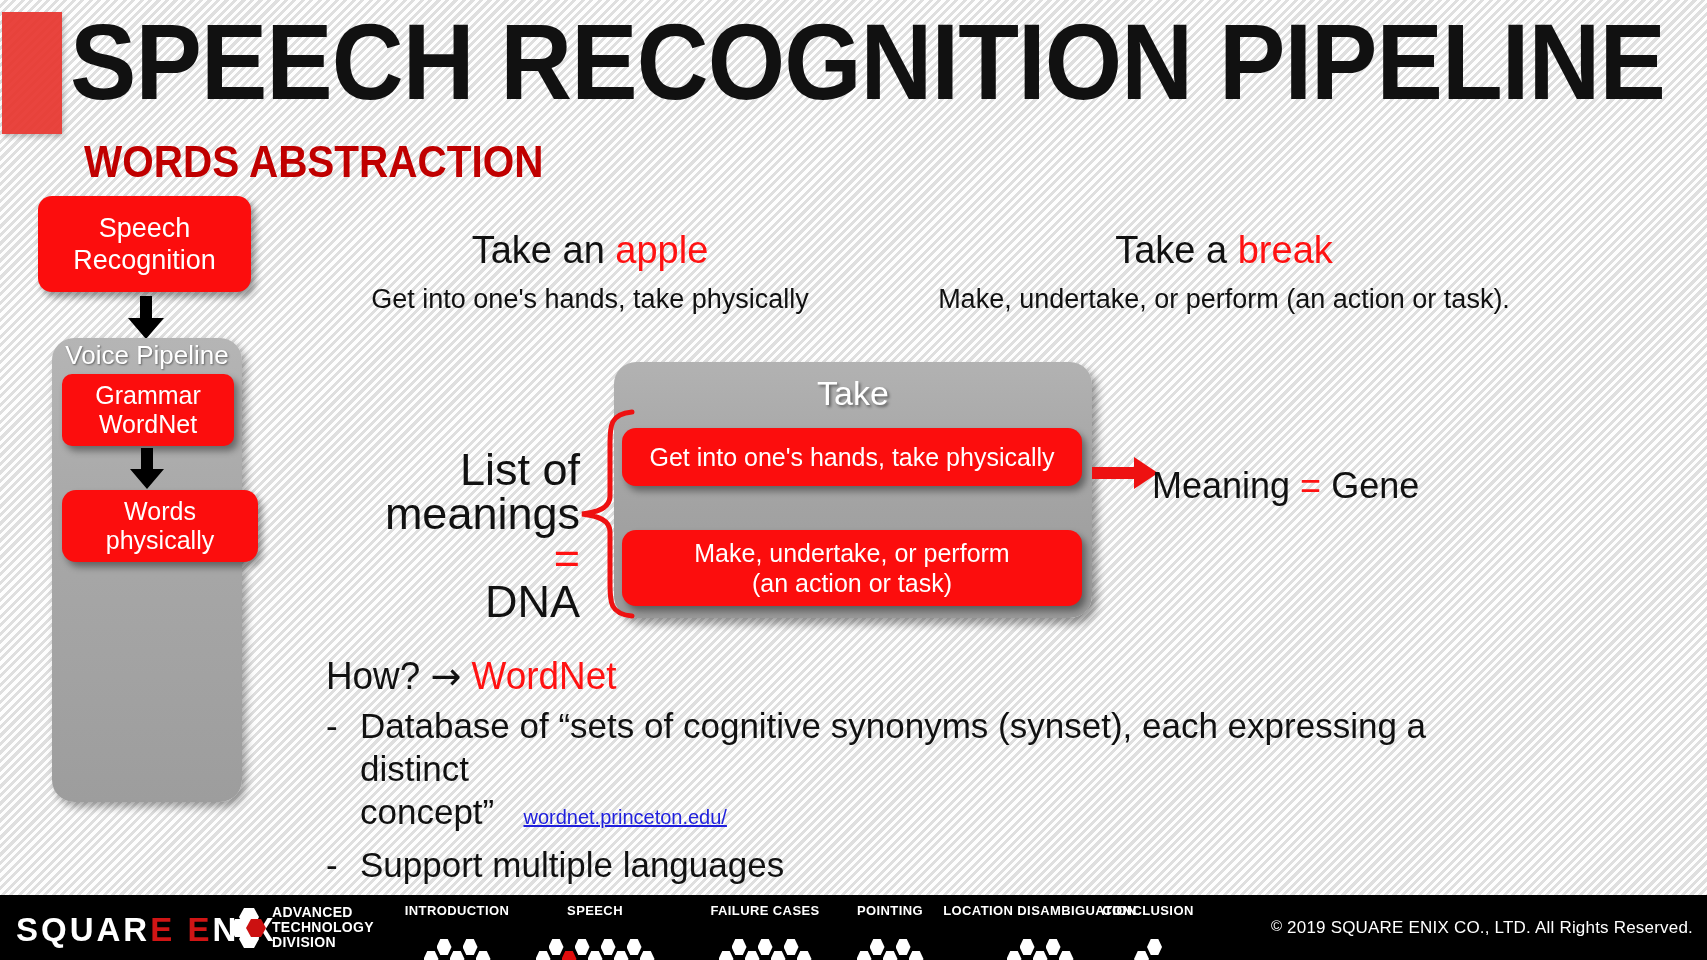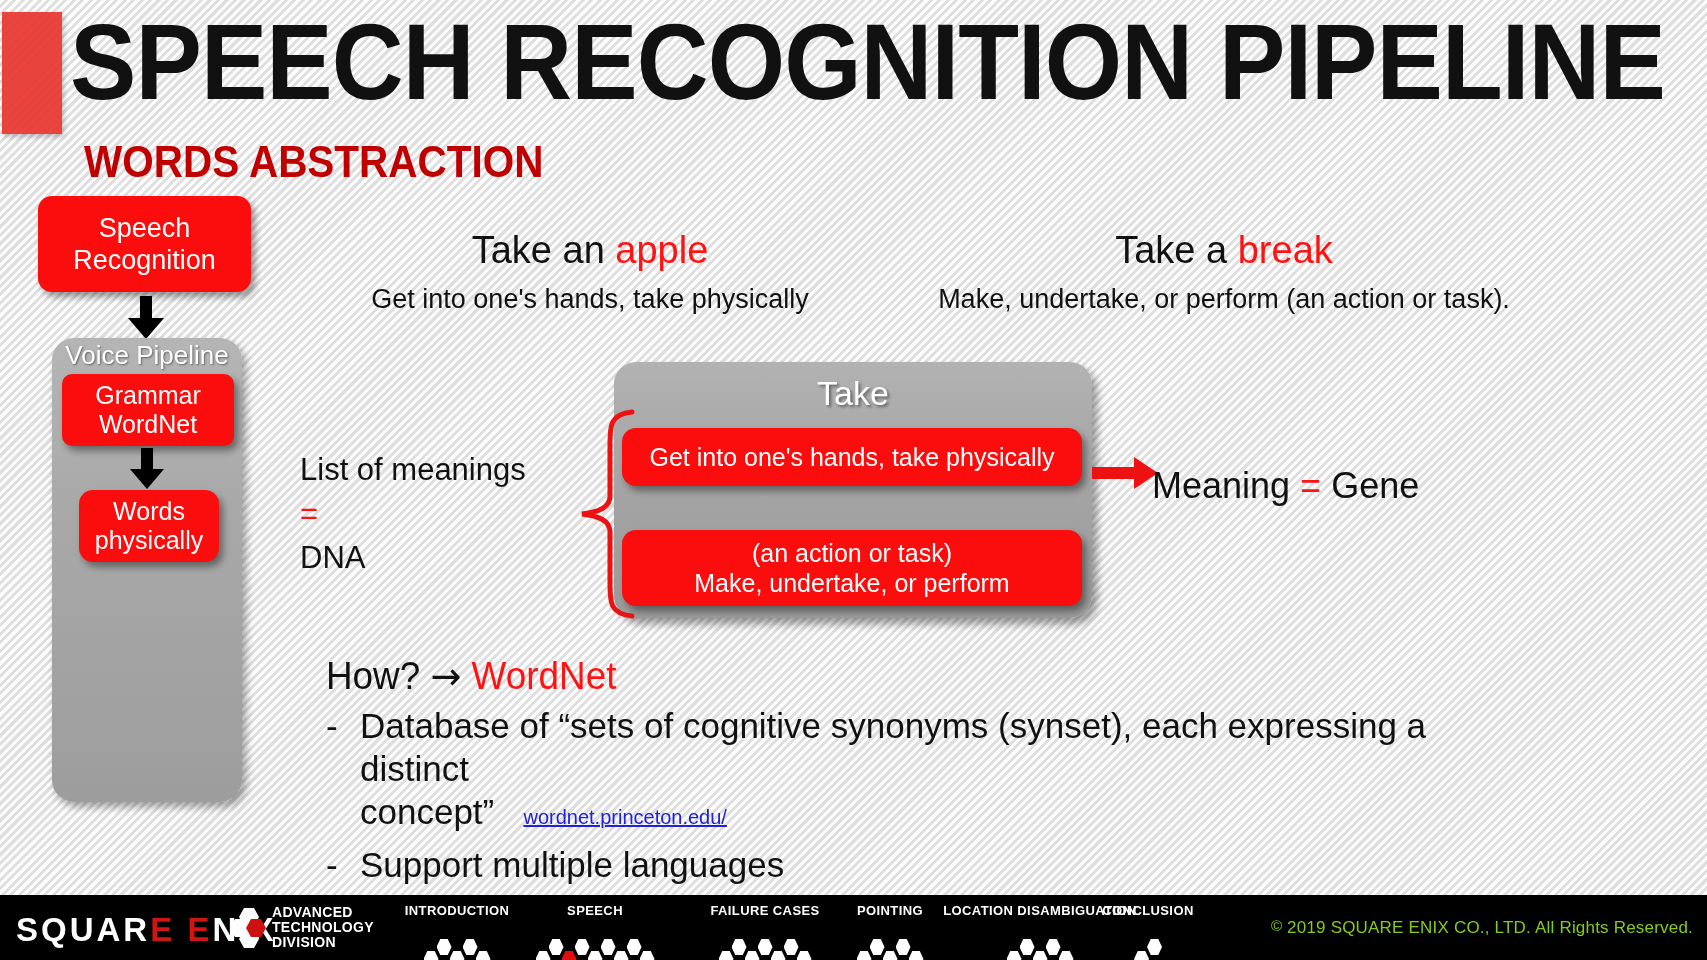--- a/index.html
+++ b/index.html
@@ -101,21 +101,21 @@
 
   #box-grammar-parser {
     left: 24px; top: 178px; width: 172px; height: 72px;
     font-size: 25px; line-height: 29px; border-radius: 10px;
   }
   #arrow2 {
     position: absolute; left: 90px; top: 252px;
     width: 38px; height: 42px;
   }
   #box-words-abstraction {
-    left: 41px; top: 294px; width: 140px; height: 72px;
+    left: 24px; top: 294px; width: 196px; height: 72px;
     font-size: 25px; line-height: 29px;
   }
 
   
   .example-col { position: absolute; text-align: center; }
   .example-headline {
     font-size: 38px; line-height: 44px; color: #111111;
     font-family: "Liberation Sans", sans-serif;
   }
   .example-headline .hl { color: #ff1212; text-align: center; }
@@ -150,22 +150,22 @@
     position: absolute; left: 622px; top: 530px;
     width: 460px; height: 76px;
     font-size: 25px; line-height: 30px;
   }
 
   
   #brace { position: absolute; left: 576px; top: 408px; width: 60px; height: 212px; }
 
   #list-of-meanings {
     position: absolute; left: 300px; top: 448px;
-    width: 280px; text-align: left;
-    font-size: 31px; line-height: 44px; color: #111111;
+    width: 280px; text-align: right;
+    font-size: 45px; line-height: 44px; color: #111111;
   }
   #list-of-meanings .eq { color: #ff1212; display: block; }
   #list-of-meanings .dna { color: #111111; display: block; }
 
   #arrow-right { position: absolute; left: 1092px; top: 455px; width: 68px; height: 36px; }
 
   #meaning-gene {
     position: absolute; left: 1152px; top: 450px;
     font-size: 36px; line-height: 44px; color: #111111;
     white-space: nowrap;
@@ -237,21 +237,21 @@
     background: #ffffff;
     clip-path: polygon(25% 3%, 75% 3%, 100% 50%, 75% 97%, 25% 97%, 0% 50%);
   }
   .hex.up   { margin-bottom: 12px; }
   .hex.down { margin-top: 12px; }
   .hex.active { background: #e00d0d; }
 
   #copyright {
     position: absolute; right: 14px; top: 22px;
     font-family: "Liberation Sans Narrow", "Liberation Sans", sans-serif;
-    font-size: 17px; color: #84cc16; white-space: nowrap;
+    font-size: 17px; color: #ffffff; white-space: nowrap;
     letter-spacing: 0.2px;
   }
   #copyright .csym { font-size: 15px; vertical-align: 2px; }
 </style>
 </head>
 <body>
 
 <div id="slide">
 
   <div id="title-accent"></div>
@@ -307,22 +307,22 @@
     <div class="example-sub">Make, undertake, or perform (an action or task).</div>
   </div>
 
   <div id="take-panel"></div>
   <div id="take-title">Take</div>
 
   <div class="rbox" id="meaning-box-1">Get into one's hands, take physically</div>
 
   <div class="rbox" id="meaning-box-2">
     <div>
+      <div>Make, undertake, or perform</div>
       <div>(an action or task)</div>
-      <div>Make, undertake, or perform</div>
     </div>
   </div>
 
   <svg id="brace" viewBox="0 0 60 212" preserveAspectRatio="none">
     <path d="M56,4 C34,6 34,18 34,36 L34,88 C34,100 22,104 6,106 C22,108 34,112 34,124 L34,176 C34,194 34,206 56,208" fill="none" stroke="#ee1111" stroke-width="5" stroke-linecap="round"></path>
   </svg>
 
   <div id="list-of-meanings">
     <span>List of meanings</span>
     <span class="eq">=</span>

